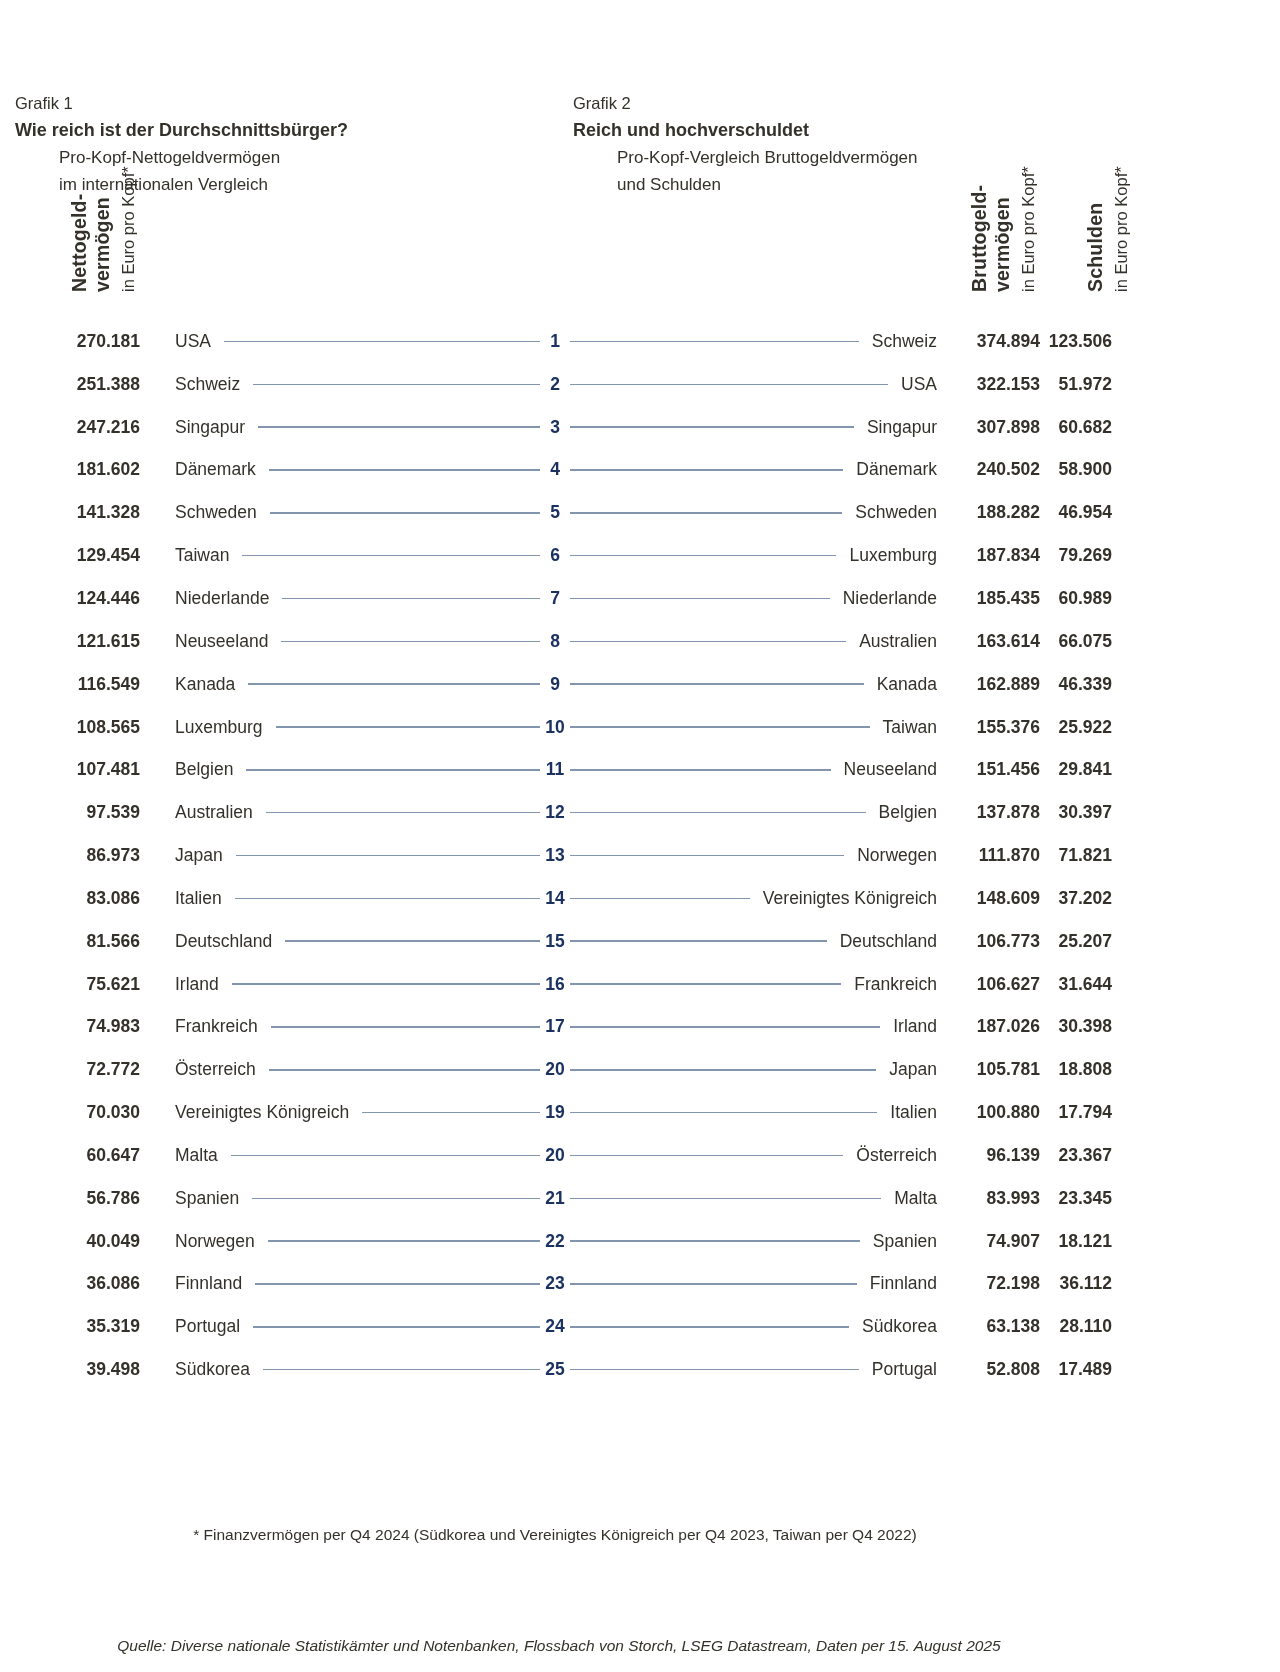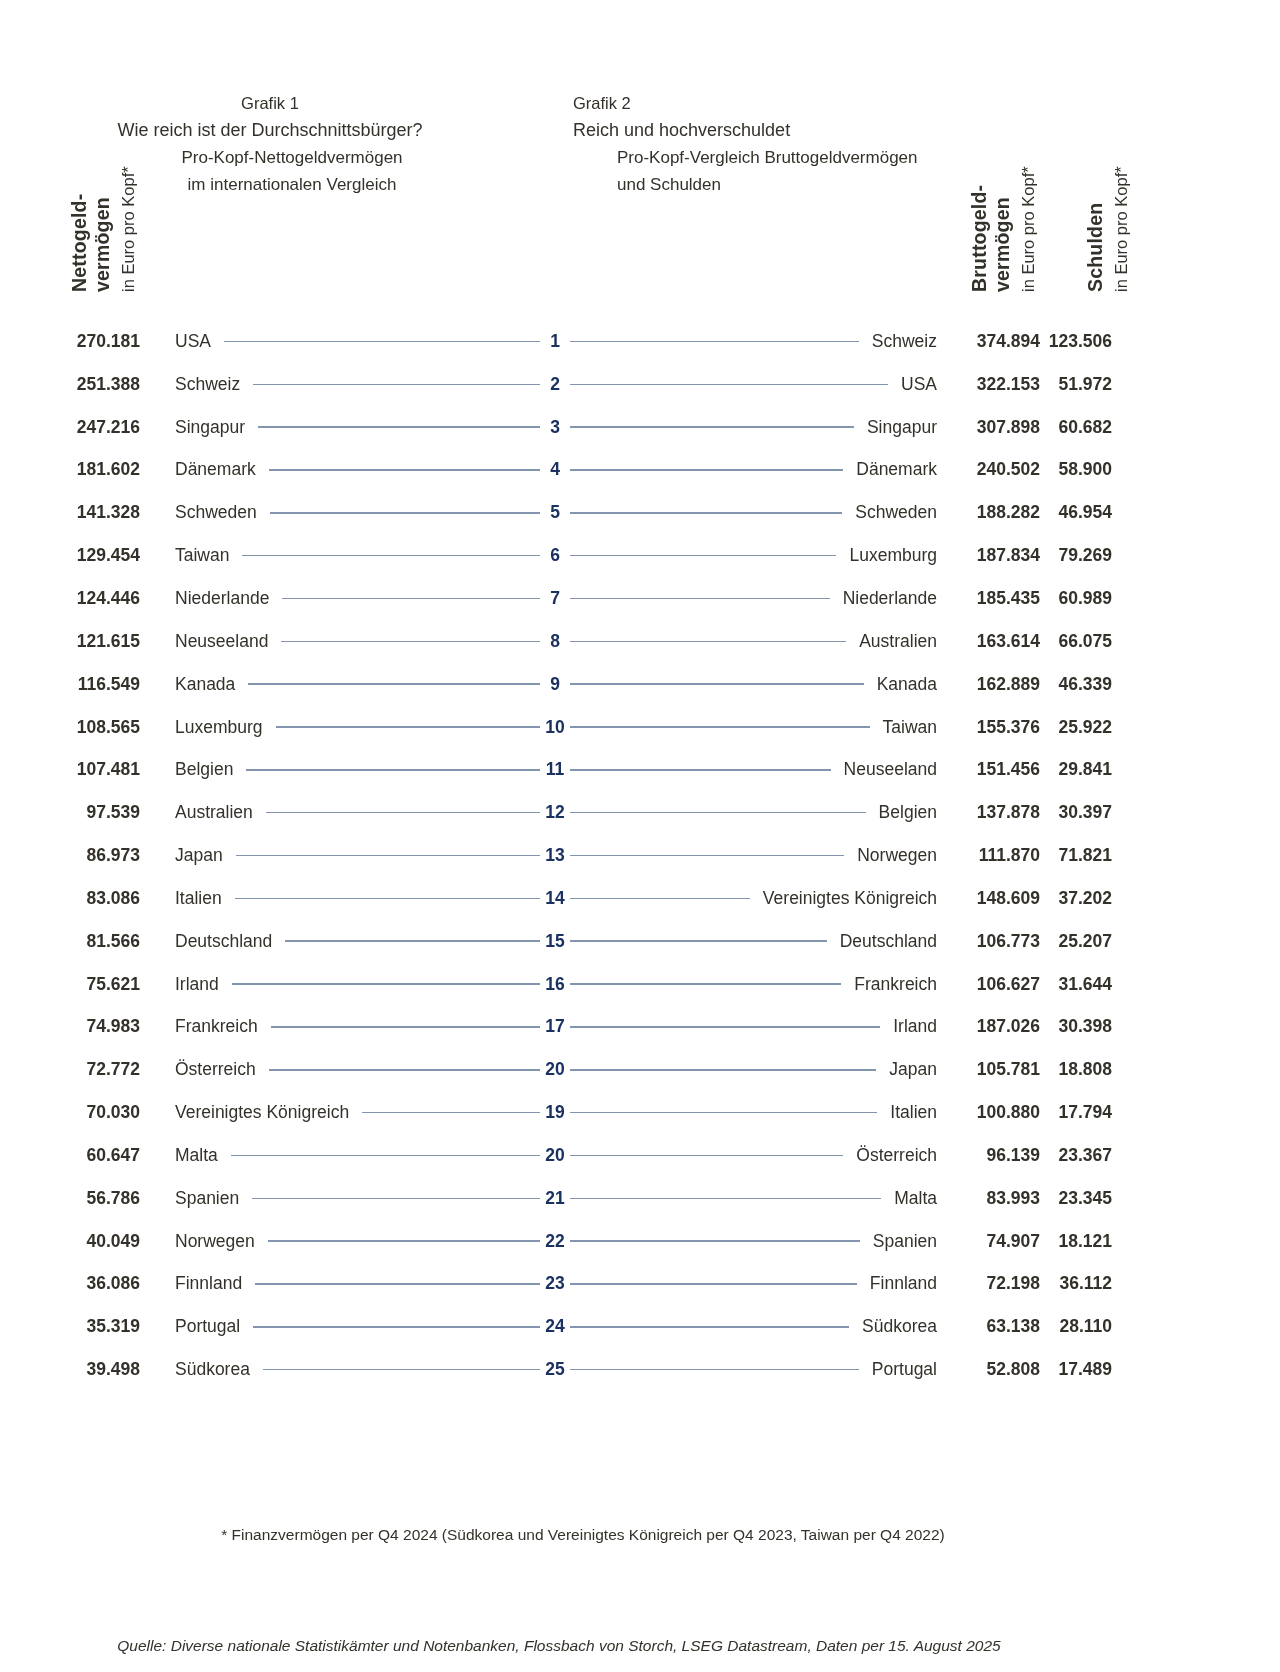--- a/index.html
+++ b/index.html
@@ -3,24 +3,24 @@
 <meta charset="utf-8">
 <style>
   * { margin:0; padding:0; box-sizing:border-box; }
   html,body { background:#fff; }
   .page {
     position:relative; width:1280px; height:1672px; background:#fff;
     font-family:"Liberation Sans", sans-serif; color:var(--text,#34312a); overflow:hidden;
   }
   
   .gblock { position:absolute; top:90px; }
-  .g1 { left:0; width:540px; text-align:center; }
+  .g1 { left:15px; width:540px; text-align:left; }
   .g2 { left:573px; text-align:left; }
   .glabel { font-size:16.5px; line-height:27px; }
-  .gtitle { font-size:18px; font-weight:normal; line-height:27px; }
+  .gtitle { font-size:18px; font-weight:bold; line-height:27px; }
   .gsub   { font-size:17px;  line-height:27px;padding-left:44px; }
   
   .vlabel { position:absolute; transform:rotate(-90deg); transform-origin:0 0; }
   .vlabel > div { white-space:nowrap; }
   .vbold { font-size:19.5px; font-weight:bold; line-height:23px; letter-spacing:.2px; }
   .vunit { font-size:16.5px; margin-top:5px; }
   .vlabel-net   { left:68px;   top:292px; }
   .vlabel-gross { left:968px;  top:292px; }
   .vlabel-debt  { left:1084px; top:292px; }
   
@@ -32,21 +32,21 @@
   .part.left  { width:365px; margin-left:35px; }
   .part.right { width:367px; }
   .part .country { white-space:nowrap; }
   .line { flex:1; height:1.5px; background:var(--line,#8294ae); }
   .part.left  .line { margin-left:13px; }
   .part.right .line { margin-right:13px; }
   .rank { width:30px; text-align:center; font-weight:bold; font-size:17.5px; color:var(--rank,#1b3261); }
   .val.gross { width:85px; margin-left:18px; }
   .val.debt  { width:70px; margin-left:2px; }
   
-  .footnote { position:absolute; top:1526px; left:0; width:1110px; text-align:center; font-size:15.5px;margin-left:28px; }
+  .footnote { position:absolute; top:1526px; left:0; width:1110px; text-align:center; font-size:15.5px; }
   .source   { position:absolute; top:1637px; left:0; width:1118px; text-align:center; font-size:15.5px; font-style:italic; }
 </style>
 </head>
 <body>
 
 <div class="page">
 
   <div class="vlabel vlabel-net">
     <div class="vbold">Nettogeld-</div>
     <div class="vbold">vermögen</div>

